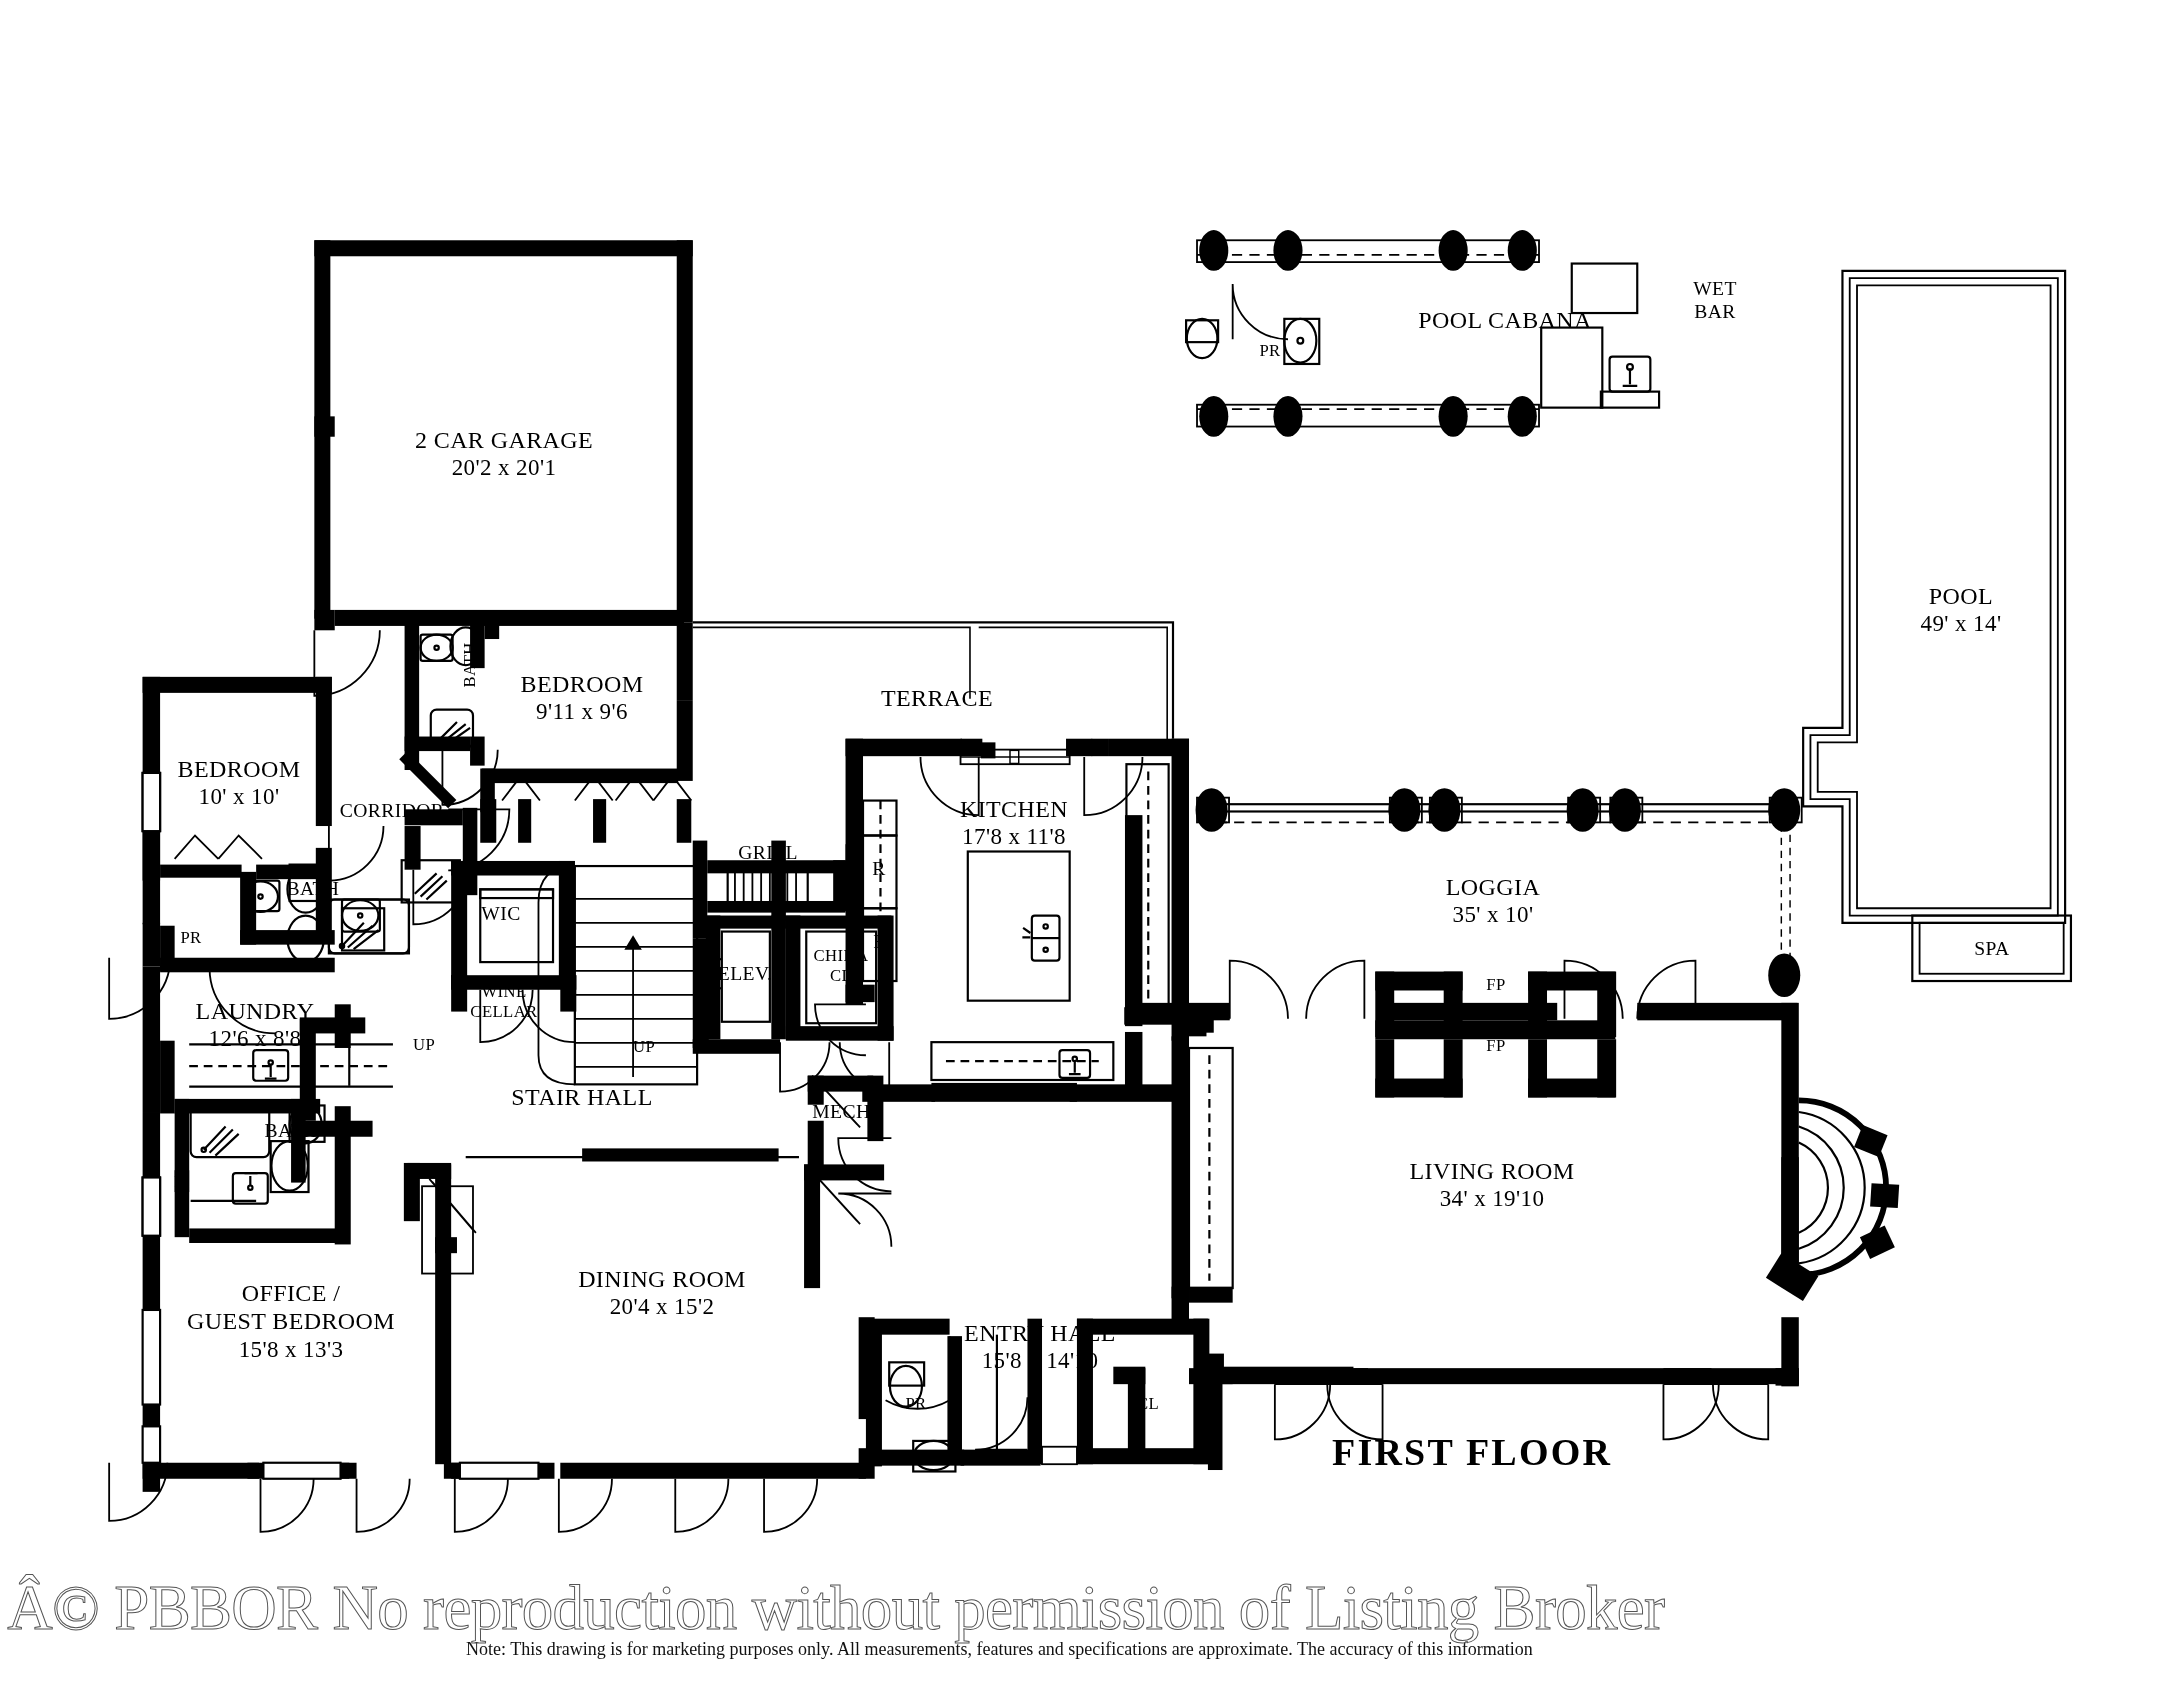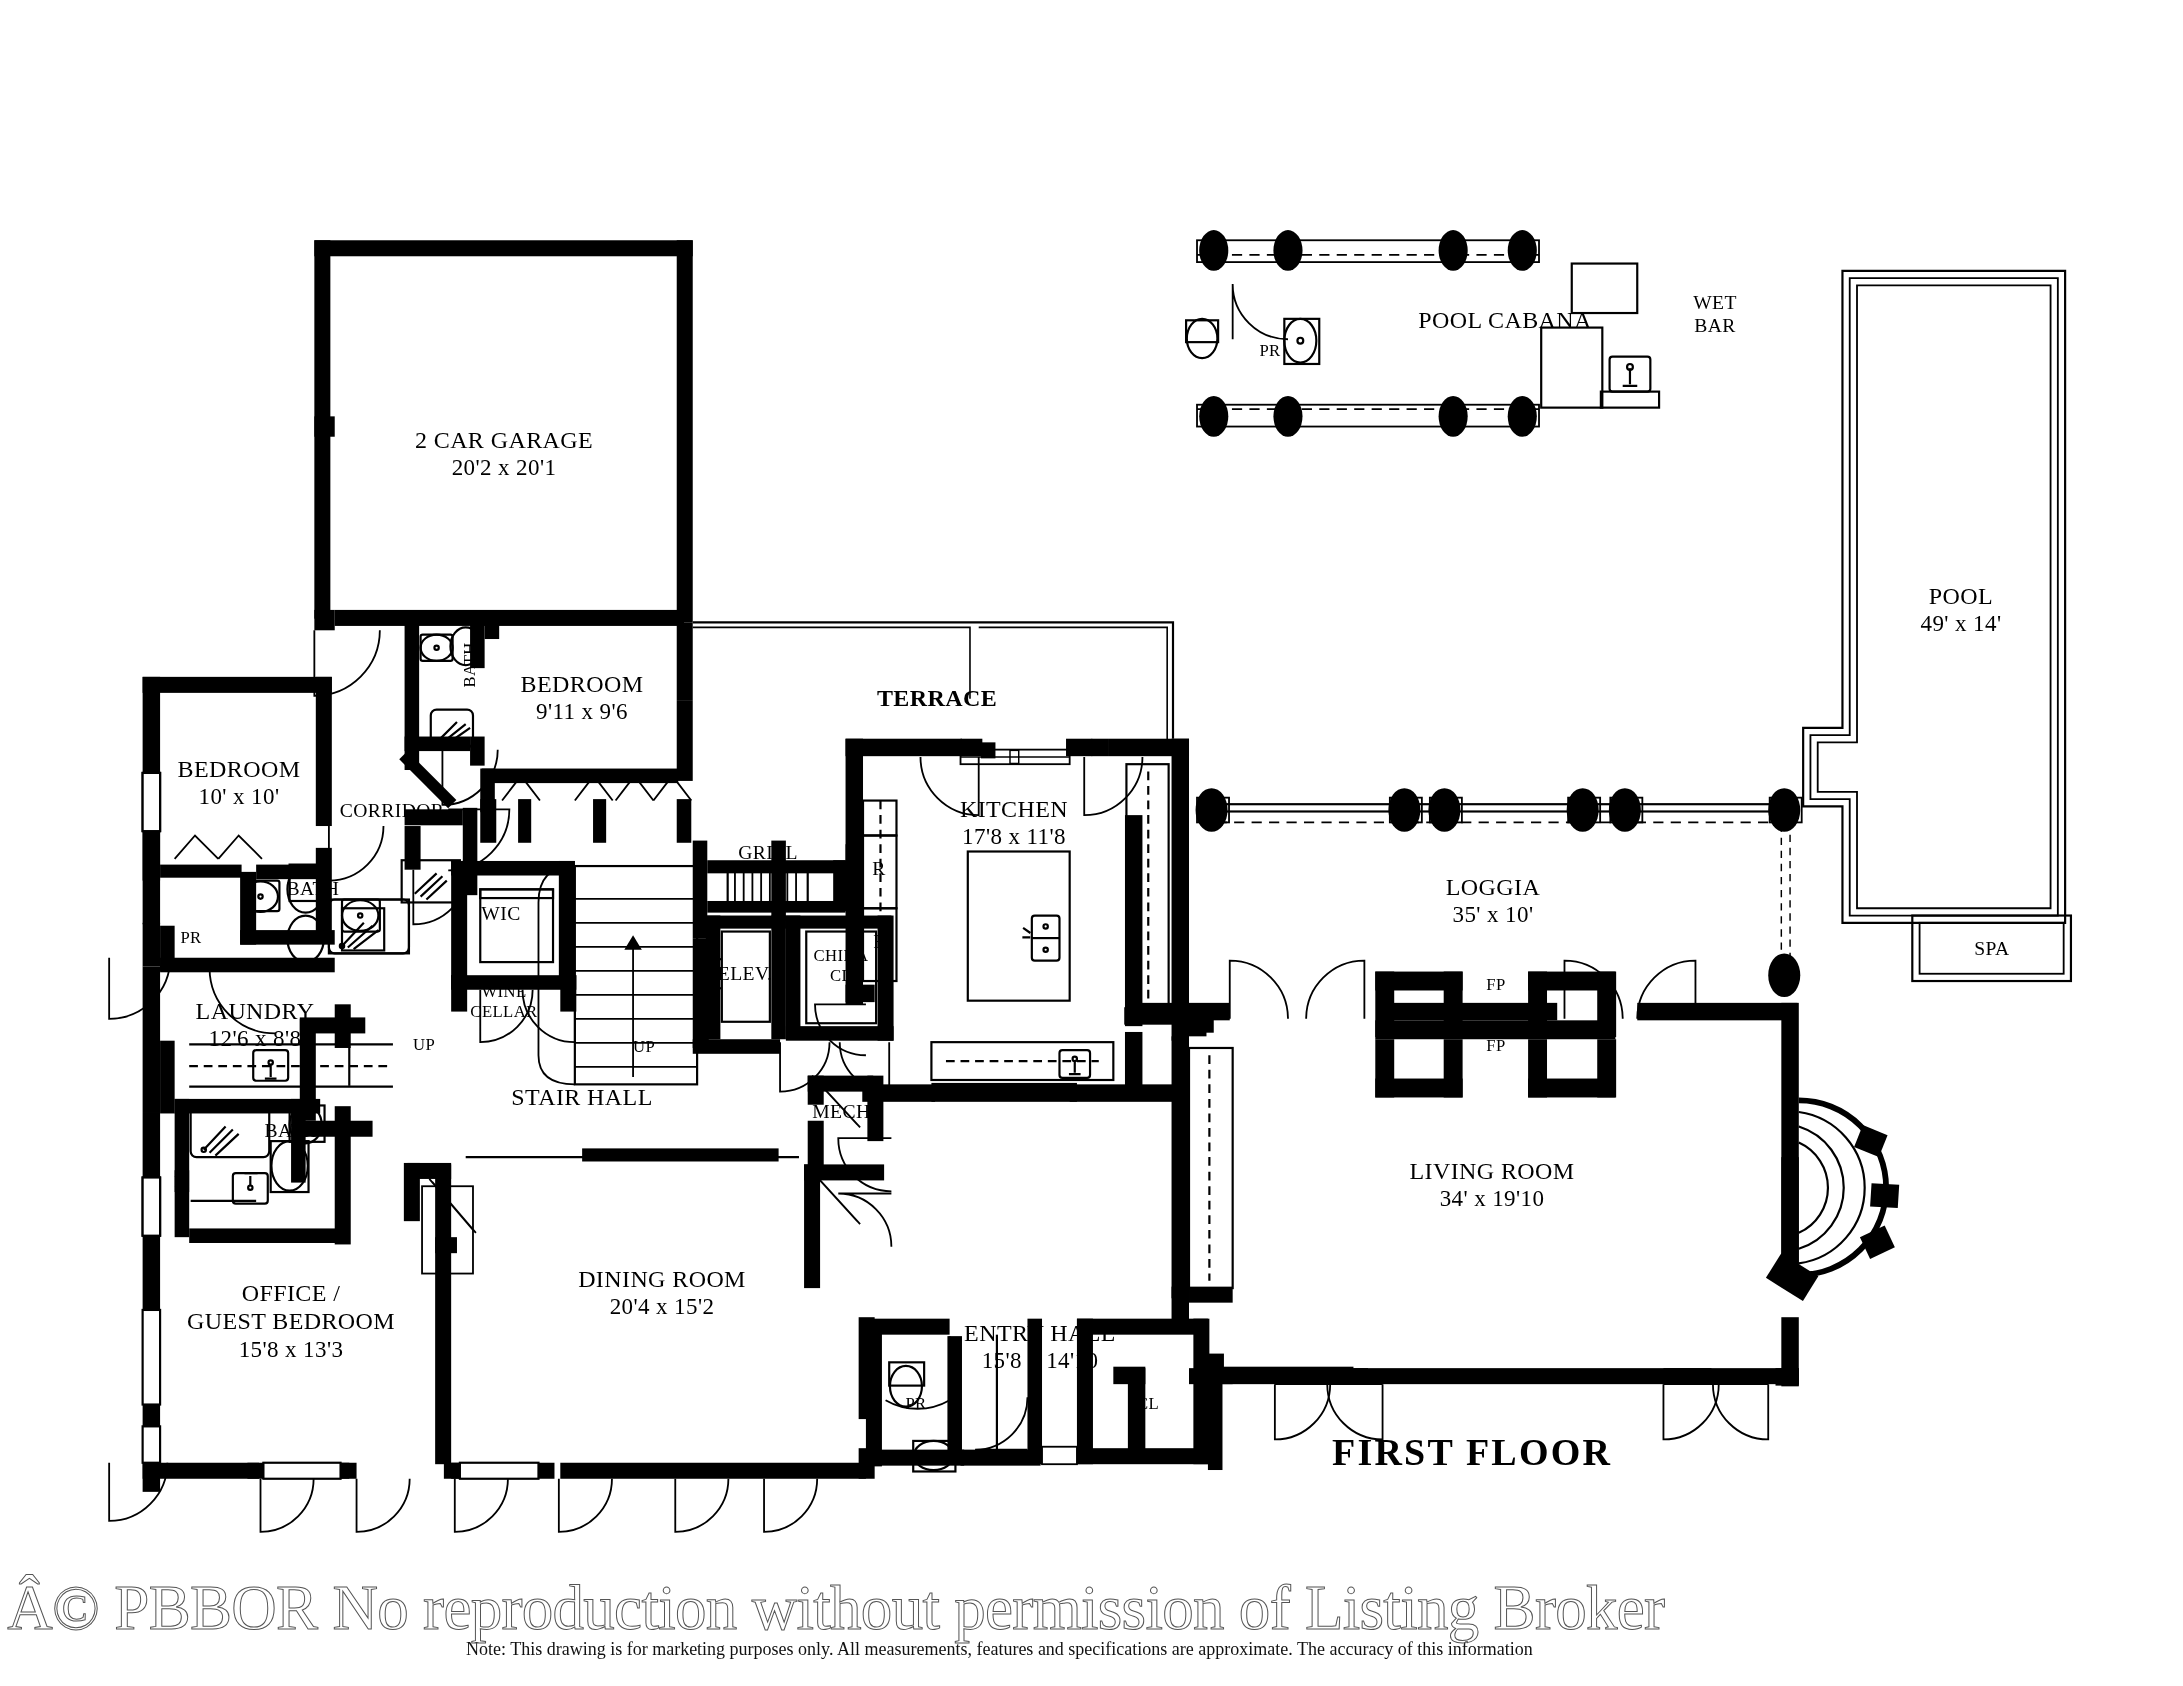--- a/index.html
+++ b/index.html
@@ -503,21 +503,21 @@
 
 <div class="lbl xs vert" style="left:470px;top:655px;">
   <span class="n">BATH</span>
 </div>
 
 <div class="lbl" style="left:582px;top:670px;">
   <span class="n">BEDROOM</span>
   <span class="d">9'11 x 9'6</span>
 </div>
 
-<div class="lbl" style="left:937px;top:684px;font-weight:bold;">
+<div class="lbl" style="left:937px;top:684px;">
   <span class="n">TERRACE</span>
 </div>
 
 <div class="lbl" style="left:239px;top:755px;">
   <span class="n">BEDROOM</span>
   <span class="d">10' x 10'</span>
 </div>
 
 <div class="lbl sm" style="left:392px;top:799px;">
   <span class="n">CORRIDOR</span>
@@ -634,21 +634,21 @@
 
 <div class="lbl" style="left:1492px;top:1157px;">
   <span class="n">LIVING ROOM</span>
   <span class="d">34' x 19'10</span>
 </div>
 
 <div class="lbl" style="left:1505px;top:306px;">
   <span class="n">POOL CABANA</span>
 </div>
 
-<div class="lbl sm" style="left:1715px;top:291px;">
+<div class="lbl sm" style="left:1715px;top:277px;">
   <span class="n">WET</span>
   <span class="n">BAR</span>
 </div>
 
 <div class="lbl xs" style="left:1270px;top:341px;">
   <span class="n">PR</span>
 </div>
 
 <div class="lbl" style="left:1961px;top:582px;">
   <span class="n">POOL</span>

